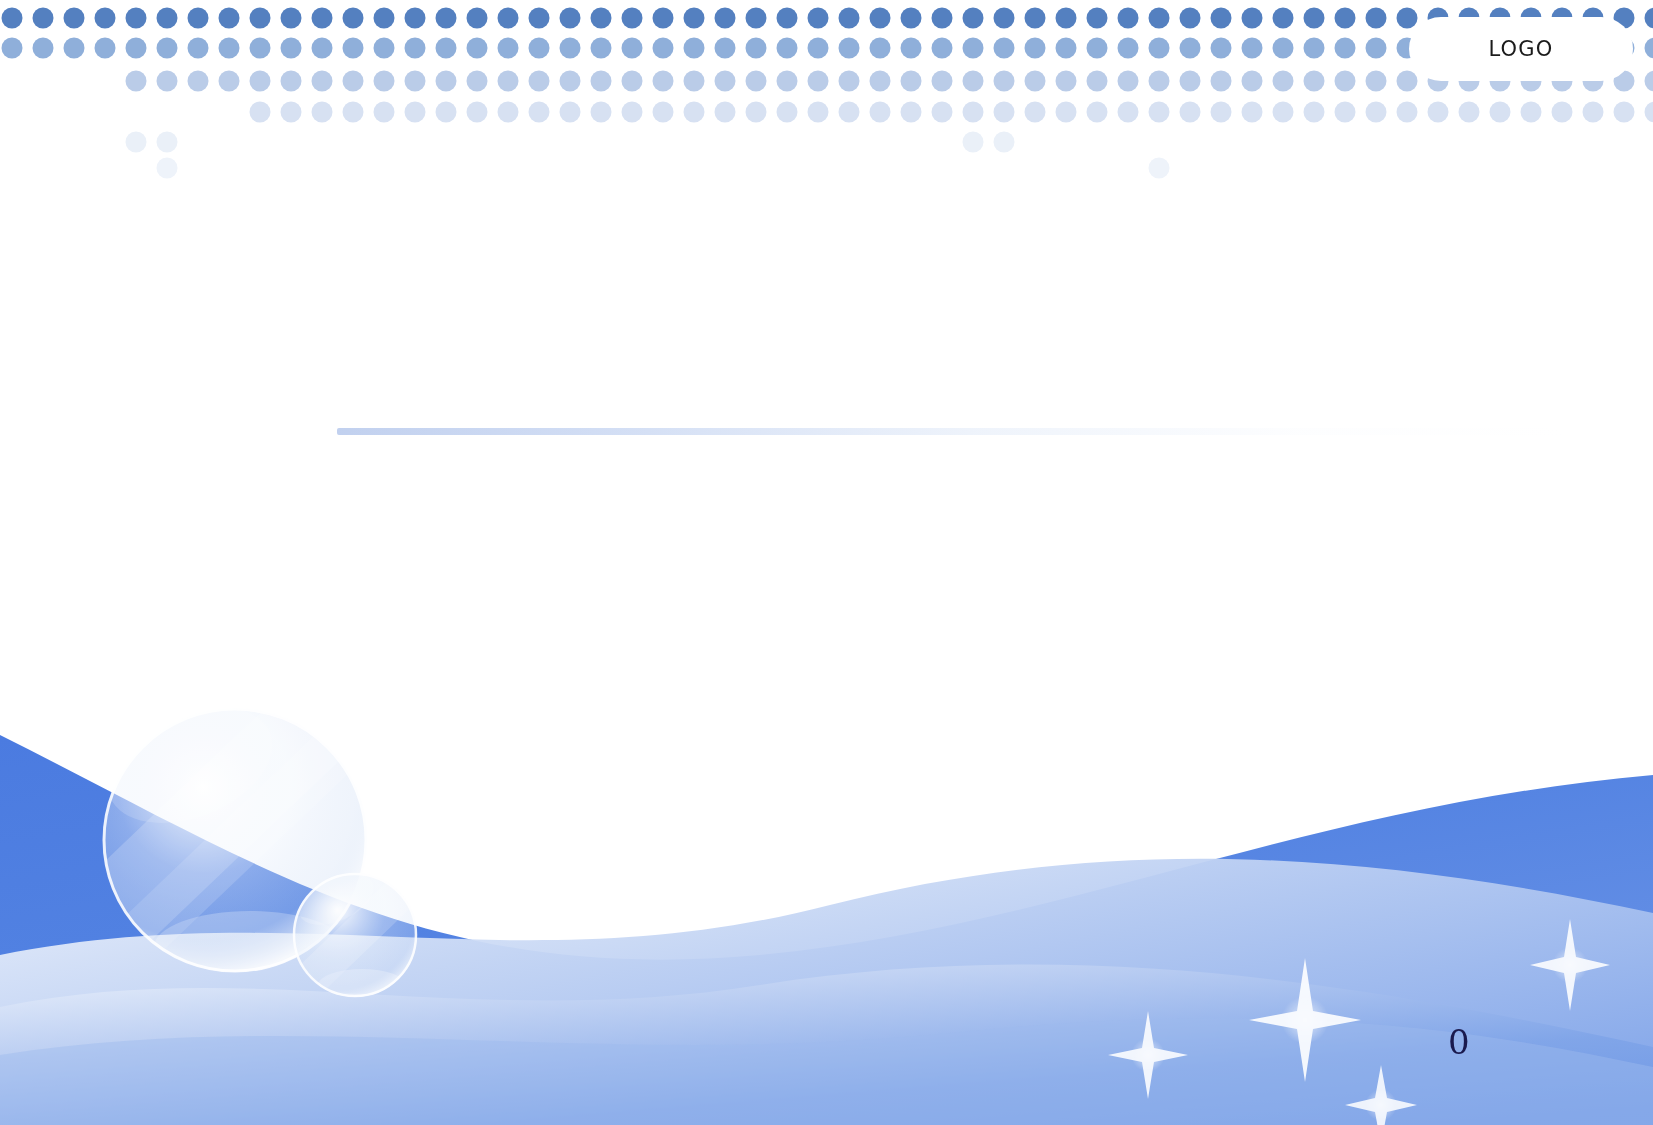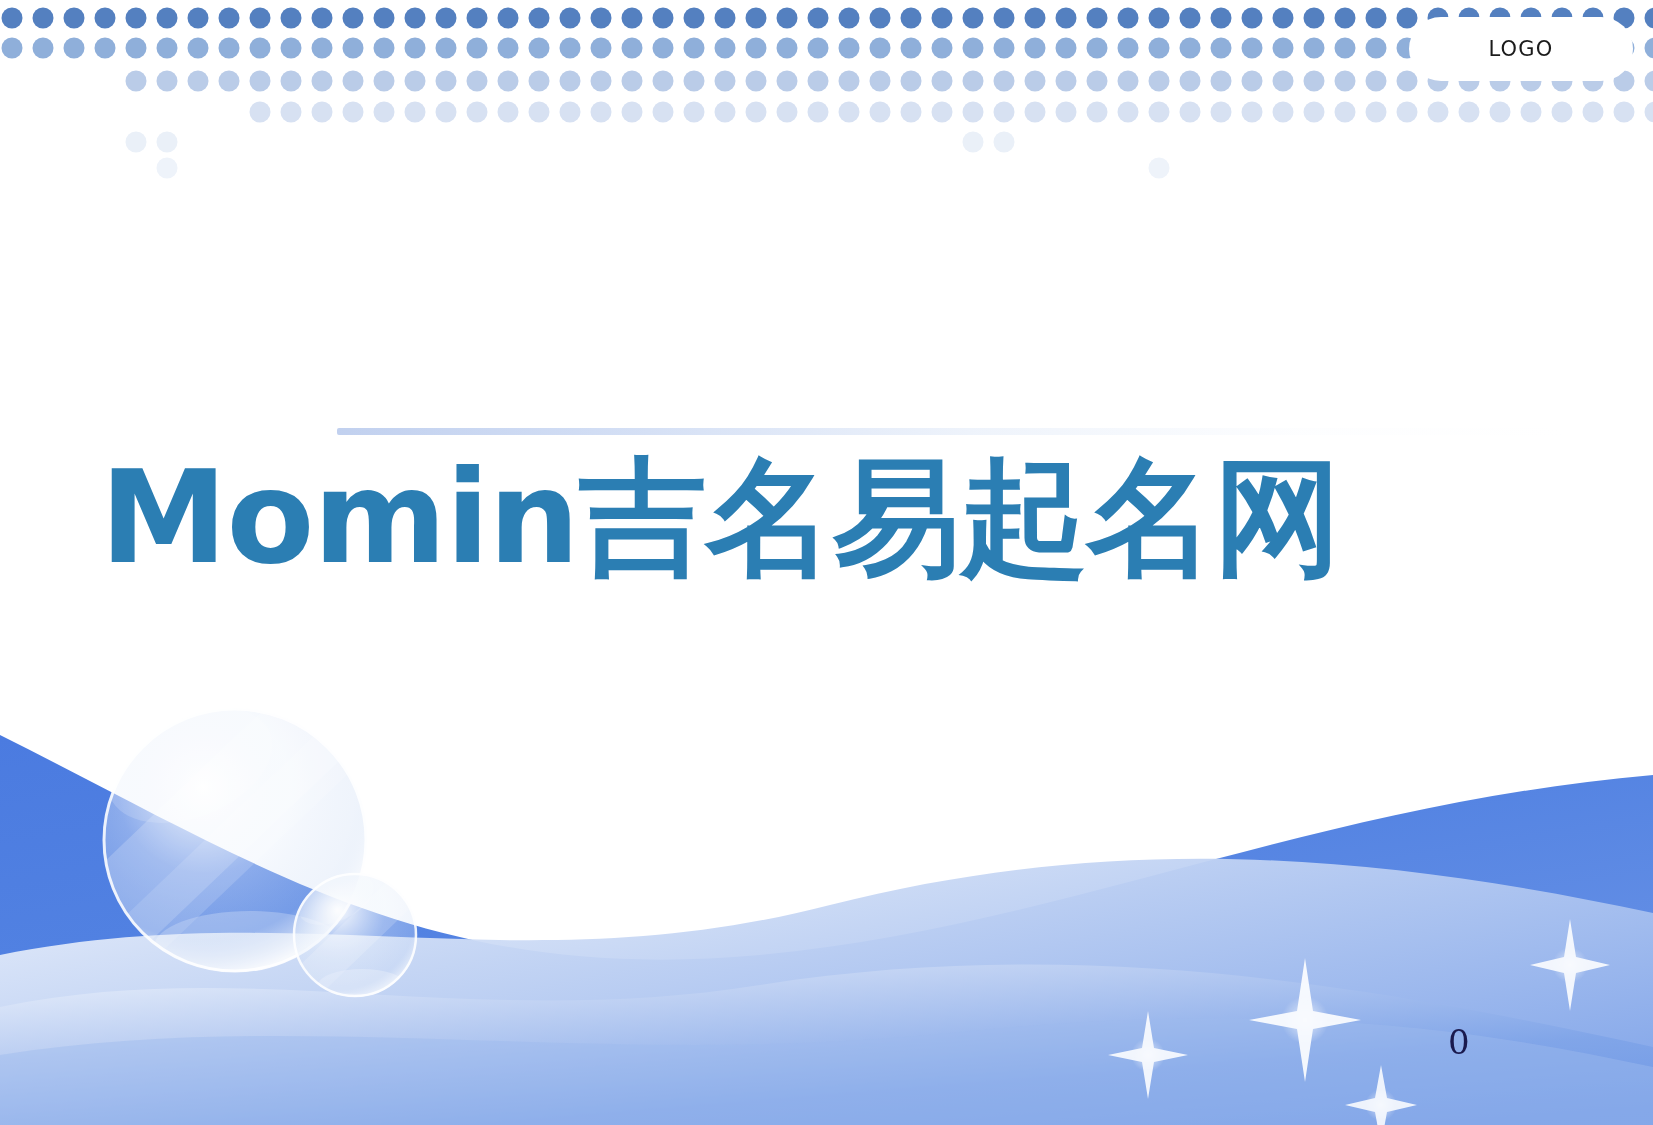--- a/index.html
+++ b/index.html
@@ -317,21 +317,20 @@
       <circle cx="1004" cy="142" r="10.5" fill="#EAF0F8" opacity="1"></circle>
       <circle cx="167" cy="168" r="10.5" fill="#EEF3FA" opacity="1"></circle>
       <circle cx="1159" cy="168" r="10.5" fill="#EEF3FA" opacity="1"></circle>
     </svg>
 
   <div id="logo-box">
     <span id="logo-text">LOGO</span>
   </div>
 
   <div id="title-rule"></div>
-  <div id="title-text">Momin吉名易起名网</div>
 
   <svg id="bottom-art" viewBox="0 0 1653 470" width="1653" height="470" preserveAspectRatio="none" aria-hidden="true">
     <defs>
       <linearGradient id="gWaveDark" x1="0" y1="0" x2="0.7" y2="1">
         <stop offset="0%" stop-color="#4B7BE0"></stop>
         <stop offset="45%" stop-color="#5282E2"></stop>
         <stop offset="100%" stop-color="#6A93E6"></stop>
       </linearGradient>
       <linearGradient id="gWaveLight" x1="0.1" y1="0" x2="0.9" y2="1">
         <stop offset="0%" stop-color="#E8EFFB"></stop>

